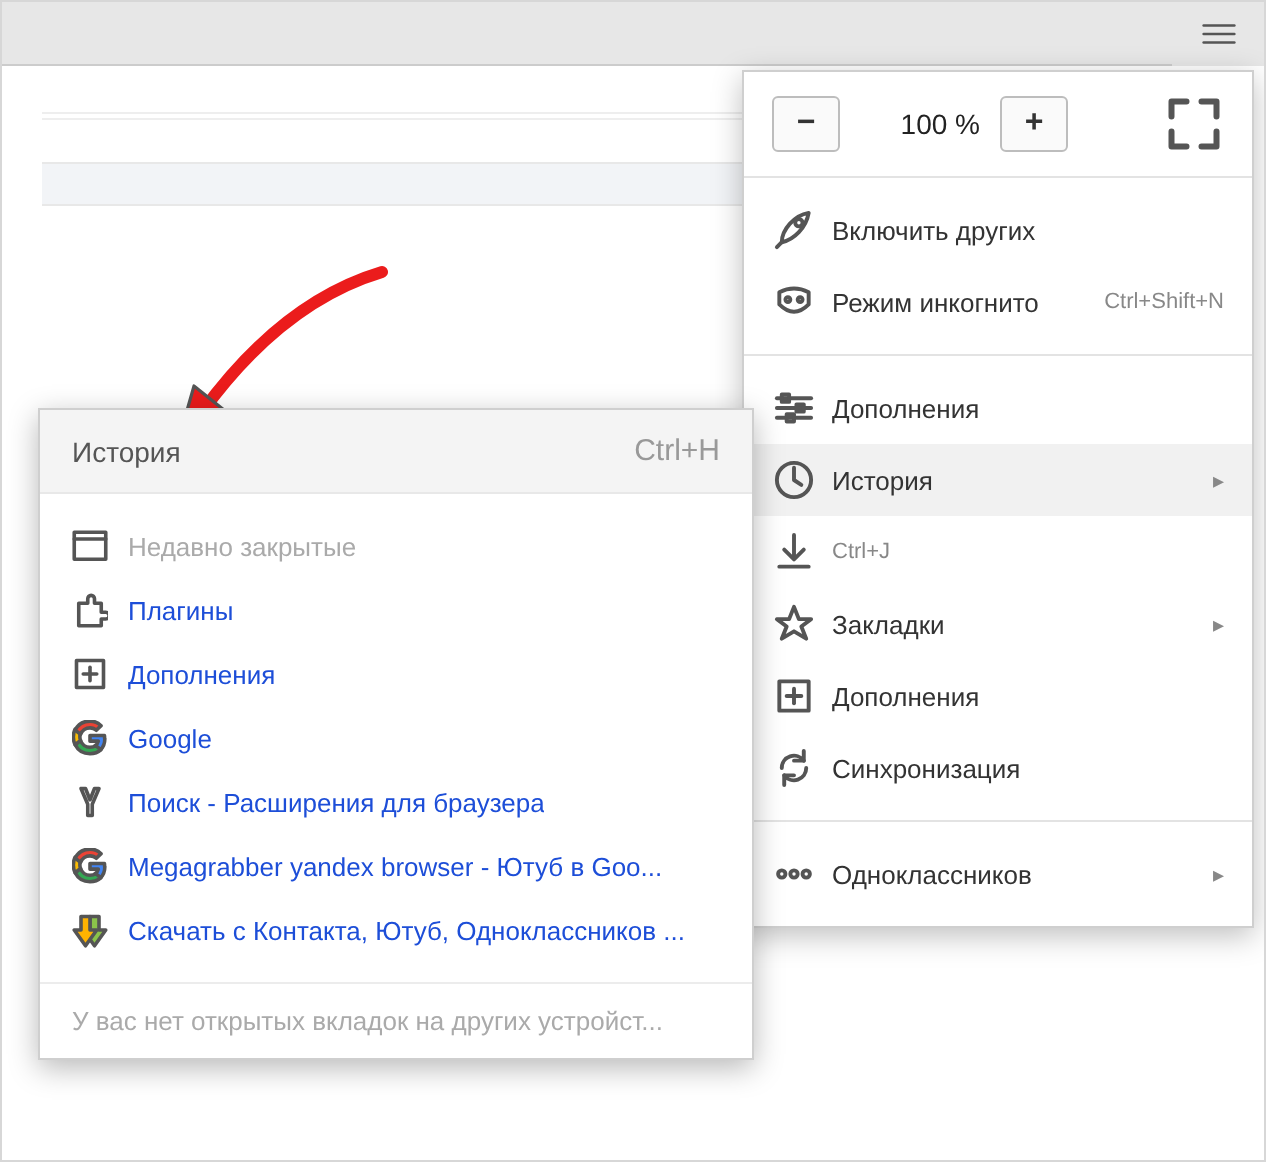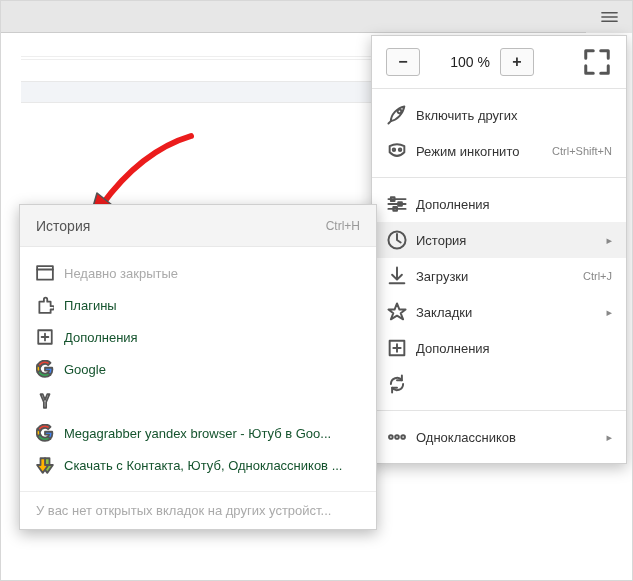--- a/index.html
+++ b/index.html
@@ -111,26 +111,26 @@
     box-shadow: 0 4px 14px rgba(0,0,0,.28);
   }
   .hm-header {
     height: 42px;
     display: flex; align-items: center;
     padding: 0 16px;
     background: #f4f4f4;
     border-bottom: 1px solid #e8e8e8;
   }
   .hm-header .hm-title { flex: 1; color: #555; font-size: 14px; }
-  .hm-header .hm-shortcut { color: #999; font-size: 12px; }
+  .hm-header .hm-shortcut { color: #999; font-size: 15px; }
   .hm-item {
     height: 32px;
     display: flex; align-items: center;
     padding: 0 16px;
-    color: #14532d;
+    color: #1d4ed8;
     white-space: nowrap;
     overflow: hidden;
   }
   .hm-item.disabled { color: #aaa; }
   .hm-item .hm-icon {
     width: 18px; height: 16px; margin-right: 10px;
     display: flex; align-items: center; justify-content: center;
     flex-shrink: 0;
   }
   .hm-item .hm-label {
@@ -251,21 +251,20 @@
     <span class="mi-chevron">▸</span>
   </div>
   <div class="menu-item">
     <span class="mi-icon">
       <svg viewBox="0 0 18 18">
           <line x1="9" y1="2" x2="9" y2="11"></line>
           <polyline points="5,8 9,12 13,8"></polyline>
           <line x1="3" y1="15" x2="15" y2="15"></line>
         </svg>
     </span>
-    <span class="mi-label">Загрузки</span>
     <span class="mi-shortcut">Ctrl+J</span>
   </div>
   <div class="menu-item">
     <span class="mi-icon">
       <svg viewBox="0 0 18 18">
           <polygon points="9,2 11,7 16,7 12,10 14,15 9,12 4,15 6,10 2,7 7,7"></polygon>
         </svg>
     </span>
     <span class="mi-label">Закладки</span>
     <span class="mi-chevron">▸</span>
@@ -282,20 +281,21 @@
   </div>
   <div class="menu-item">
     <span class="mi-icon">
       <svg viewBox="0 0 18 18">
           <path d="M4 9 a5 5 0 0 1 9 -3"></path>
           <polyline points="13,2 13,6 9,6"></polyline>
           <path d="M14 9 a5 5 0 0 1 -9 3"></path>
           <polyline points="5,16 5,12 9,12"></polyline>
         </svg>
     </span>
+    <span class="mi-label">Синхронизация</span>
   </div>
   <div class="section-gap"></div>
   <div class="divider"></div>
   <div class="section-gap"></div>
 
   <div class="menu-item">
     <span class="mi-icon">
       <svg viewBox="0 0 18 18" stroke="none" fill="#555">
           <circle cx="4" cy="9" r="1.5"></circle>
           <circle cx="9" cy="9" r="1.5"></circle>
@@ -351,20 +351,21 @@
       </svg>
     </span>
     <span class="hm-label">Google</span>
   </div>
   <div class="hm-item">
     <span class="hm-icon">
       <svg viewBox="0 0 16 16" stroke="none" fill="#e31e24">
           <path d="M10 2 h2 L9 9 v5 H7 V9 L4 2 h2 L8 7 Z"></path>
         </svg>
     </span>
+    <span class="hm-label">Поиск - Расширения для браузера</span>
   </div>
   <div class="hm-item">
     <span class="hm-icon">
       <svg viewBox="0 0 16 16" stroke="none">
         <path fill="#4285F4" d="M14.5 8.2c0-.5 0-.9-.1-1.3H8v2.5h3.7c-.2.9-.7 1.6-1.5 2.1v1.8h2.4c1.4-1.3 2-3.1 2-5.1z"></path>
         <path fill="#34A853" d="M8 15c2 0 3.7-.7 4.9-1.8l-2.4-1.8c-.7.5-1.5.7-2.5.7-1.9 0-3.6-1.3-4.2-3H1.4v1.9C2.6 13.4 5.1 15 8 15z"></path>
         <path fill="#FBBC05" d="M3.8 9.1C3.6 8.6 3.5 8 3.5 7.5s.1-1.1.3-1.6V4H1.4C.9 5 .6 6.2.6 7.5S.9 10 1.4 11l2.4-1.9z"></path>
         <path fill="#EA4335" d="M8 3.5c1.1 0 2.1.4 2.8 1.1l2.1-2.1C11.7 1.2 10 .5 8 .5 5.1.5 2.6 2.1 1.4 4.5l2.4 1.9C4.4 4.8 6.1 3.5 8 3.5z"></path>
       </svg>
     </span>

